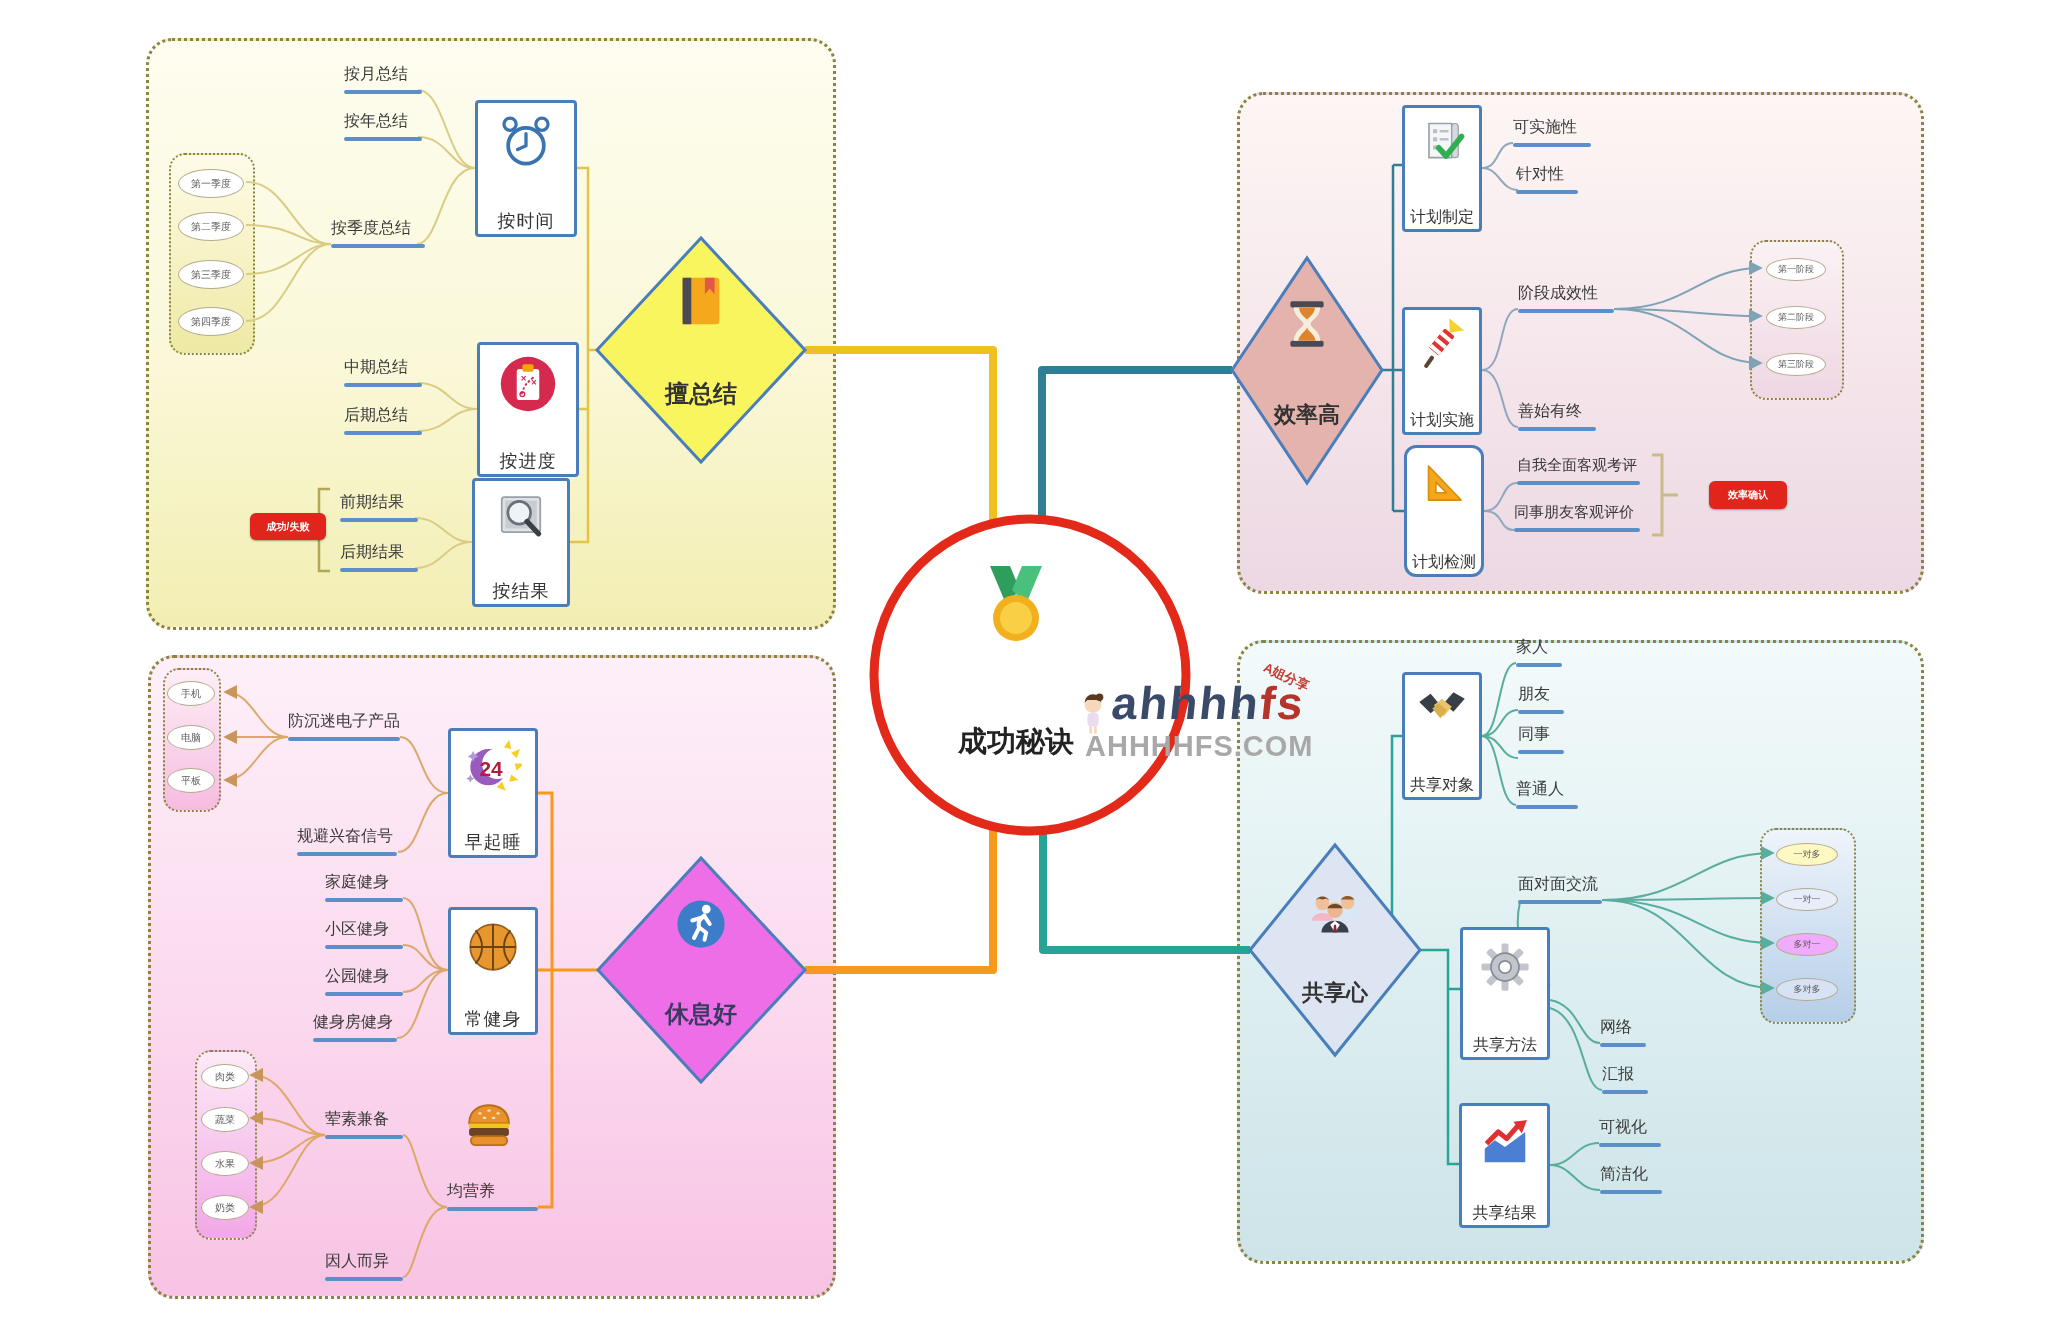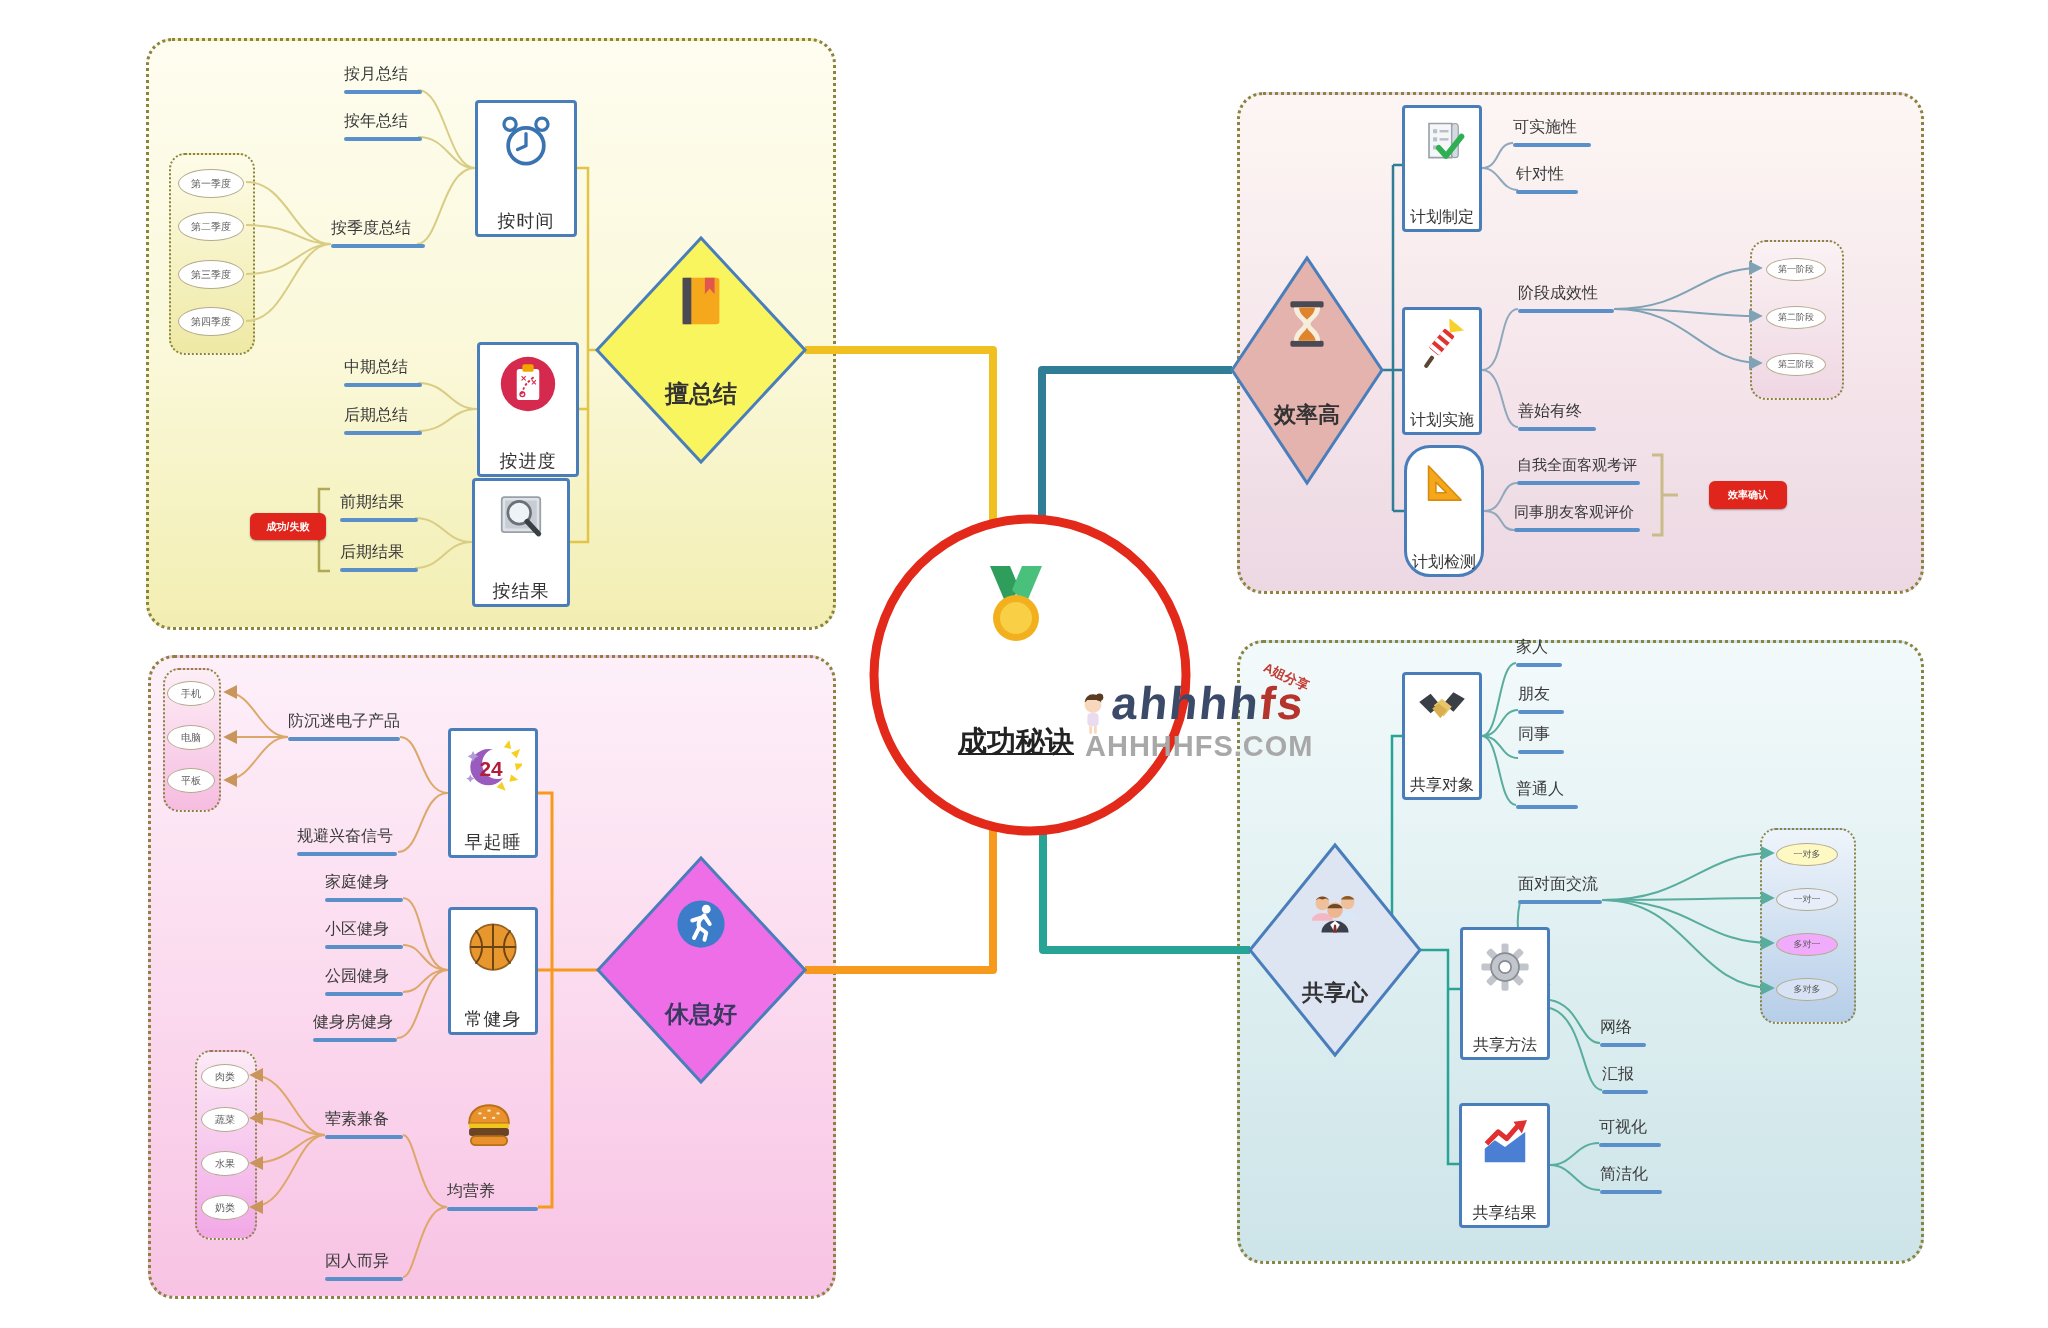--- a/index.html
+++ b/index.html
@@ -17,35 +17,35 @@
   .subbox{position:absolute;border:2px dotted #8a8440;border-radius:16px;z-index:2;}
   .sub-quarters{left:169px;top:153px;width:82px;height:198px;background:linear-gradient(180deg,#fefce8,#eee9a4);}
   .sub-stages{left:1750px;top:240px;width:90px;height:156px;background:linear-gradient(180deg,#fbf2f4,#efd7e3);}
   .sub-devices{left:163px;top:668px;width:54px;height:140px;background:linear-gradient(180deg,#fdeef6,#f6bce0);}
   .sub-foods{left:195px;top:1050px;width:58px;height:186px;background:linear-gradient(180deg,#fceaf6,#f2a8e6);}
   .sub-relations{left:1760px;top:828px;width:92px;height:192px;background:linear-gradient(180deg,#eef4fb,#b6cee8);}
   .svglayer{position:absolute;left:0;top:0;z-index:2;}
   .node-box{position:absolute;box-sizing:border-box;background:#fff;border:3px solid #4a7ebb;border-radius:4px;
     z-index:3;display:flex;flex-direction:column;align-items:center;justify-content:space-between;
     padding:9px 2px 1px;}
-  .node-box.rounded{border-radius:26px;}
+  .node-box.rounded{border-radius:12px;}
   .blabel{font-size:18px;color:#333;letter-spacing:1px;white-space:nowrap;}
   .blabel.sm{font-size:16px;letter-spacing:0;}
   .uitem{position:absolute;z-index:3;text-align:left;}
   .ulabel{font-size:16px;color:#3a3a3a;white-space:nowrap;line-height:19px;margin-bottom:7px;}
   .uitem.small .ulabel{font-size:15px;}
   .ubar{height:4px;border-radius:2px;background:#5b8fc9;}
   .cloud{position:absolute;z-index:3;background:#fff;border:1.5px solid #b4ab8e;border-radius:50%;
     display:flex;align-items:center;justify-content:center;color:#5a5a5a;font-size:10px;white-space:nowrap;}
   .cloud.tiny{font-size:9px;}
   .badge{position:absolute;z-index:4;background:#e0251c;color:#fff;font-weight:bold;font-size:10px;
     border-radius:6px;display:flex;align-items:center;justify-content:center;box-shadow:0 1px 2px rgba(0,0,0,.35);margin-left:27px;}
   .dlabel{position:absolute;z-index:3;text-align:center;font-weight:bold;color:#333;white-space:nowrap;}
   .iconbox{position:absolute;z-index:3;}
-  .ctitle{position:absolute;z-index:4;text-align:center;font-weight:bold;color:#222;text-decoration:underline;}
+  .ctitle{position:absolute;z-index:4;text-align:center;font-weight:bold;color:#222;}
   .wm{position:absolute;z-index:6;white-space:nowrap;}
   .wm-script{font-weight:bold;color:#3b4a68;font-size:46px;transform:skewX(-6deg);letter-spacing:2px;}
   .wm-script .red{color:#b5342c;}
   .wm-domain{font-weight:bold;color:#a8a8a8;font-size:29px;letter-spacing:1px;}
   .wm-badge{font-weight:bold;color:#c23b32;font-size:13px;transform:rotate(25deg);}
 </style>
 </head>
 <body>
 
 <div class="stage">

